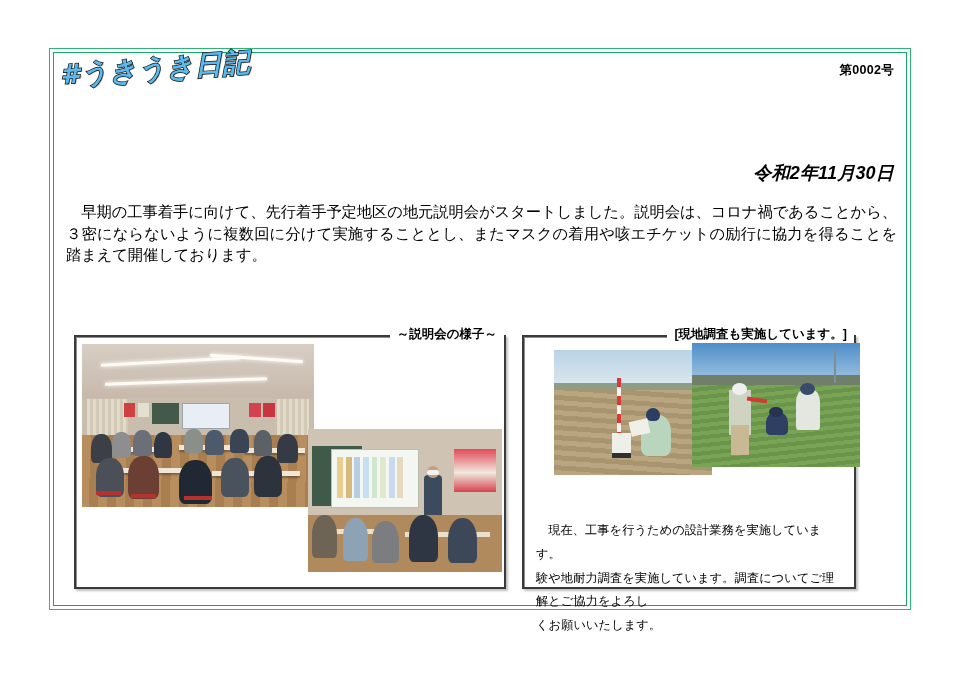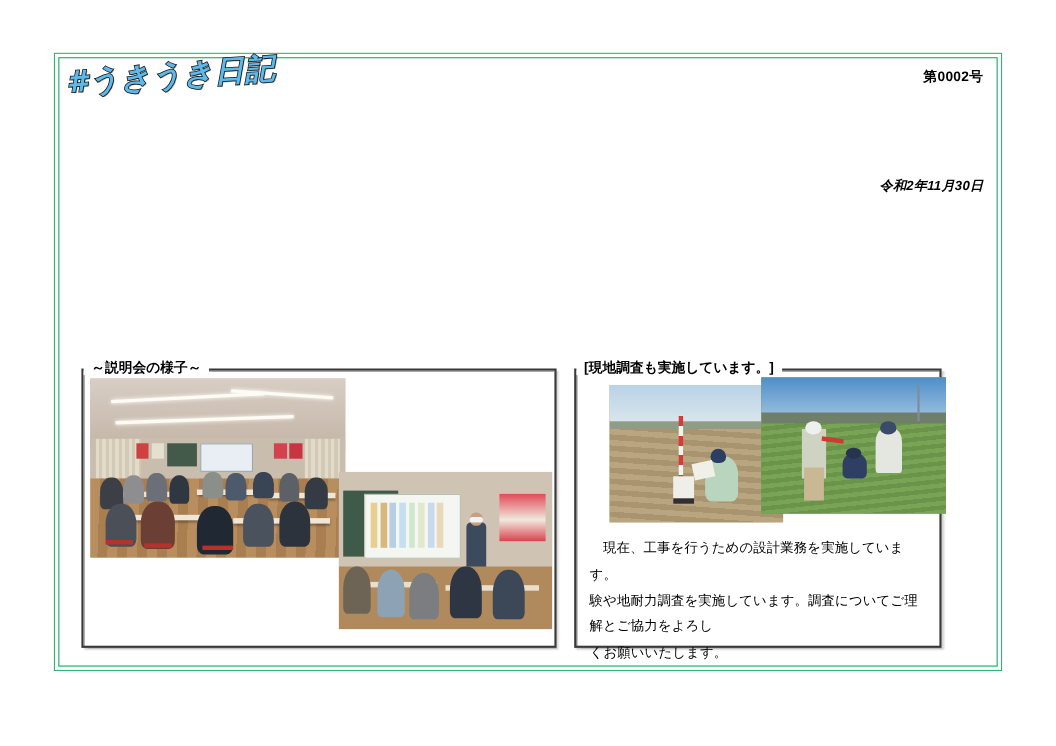--- a/index.html
+++ b/index.html
@@ -80,21 +80,21 @@
     -webkit-text-stroke: 1.1px #b45ae0;
     paint-order: stroke fill;
     letter-spacing: 1px;
     white-space: nowrap;
   }
 
   .issue-date {
     position: absolute;
     right: 16px;
     top: 112px;
-    font-size: 12px;
+    font-size: 18px;
     font-weight: 700;
     font-style: italic;
     letter-spacing: .2px;
     white-space: nowrap;
   }
 
   
   .body-copy {
     position: absolute;
     left: 16px;
@@ -119,21 +119,21 @@
     box-shadow: inset 1px 1px 0 #8d8d8d, 2px 2px 2px rgba(0,0,0,.25);
   }
   .panel-left  { left: 24px;  top: 286px; width: 432px; height: 254px; }
   .panel-right { left: 472px; top: 286px; width: 334px; height: 254px; }
 
   .panel-caption {
     position: absolute;
     top: -11px;
     left: 0;
     right: 0;
-    text-align: left;
+    text-align: right;
     font-size: 12.5px;
     font-weight: 700;
     white-space: nowrap;
   }
   .panel-caption span {
     background: #fff;
     padding: 0 7px;
   }
 
   
@@ -219,36 +219,37 @@
   .panel-text {
     position: absolute;
     left: 12px;
     right: 12px;
     top: 150px;
     font-size: 12.2px;
     line-height: 1.95;
     letter-spacing: .1px;
   }
   .panel-text p { margin: 0; }
-  .panel-text p.indent { text-indent: 1em; }
+  .panel-text p.indent { text-indent: 1em; margin-top: 32px; }
 </style>
 </head>
 <body>
 
 <div class="page-frame">
   <div class="page-frame-inner"></div>
 
   <div class="masthead">#うきうき日記</div>
 
   <div class="issue-no">第0002号</div>
 
 
   <div class="issue-date">令和2年11月30日</div>
 
   <div class="body-copy">
+    <p>早期の工事着手に向けて、先行着手予定地区の地元説明会がスタートしました。説明会は、コロナ禍であることから、３密にならないように複数回に分けて実施することとし、またマスクの着用や咳エチケットの励行に協力を得ることを踏まえて開催しております。</p>
   </div>
 
   <div class="panel panel-left">
     <div class="panel-caption">
       <span>～説明会の様子～</span>
     </div>
 
     <div class="photo ph-meeting1">
       <div class="ceiling"></div>
       <div class="light l1"></div>

